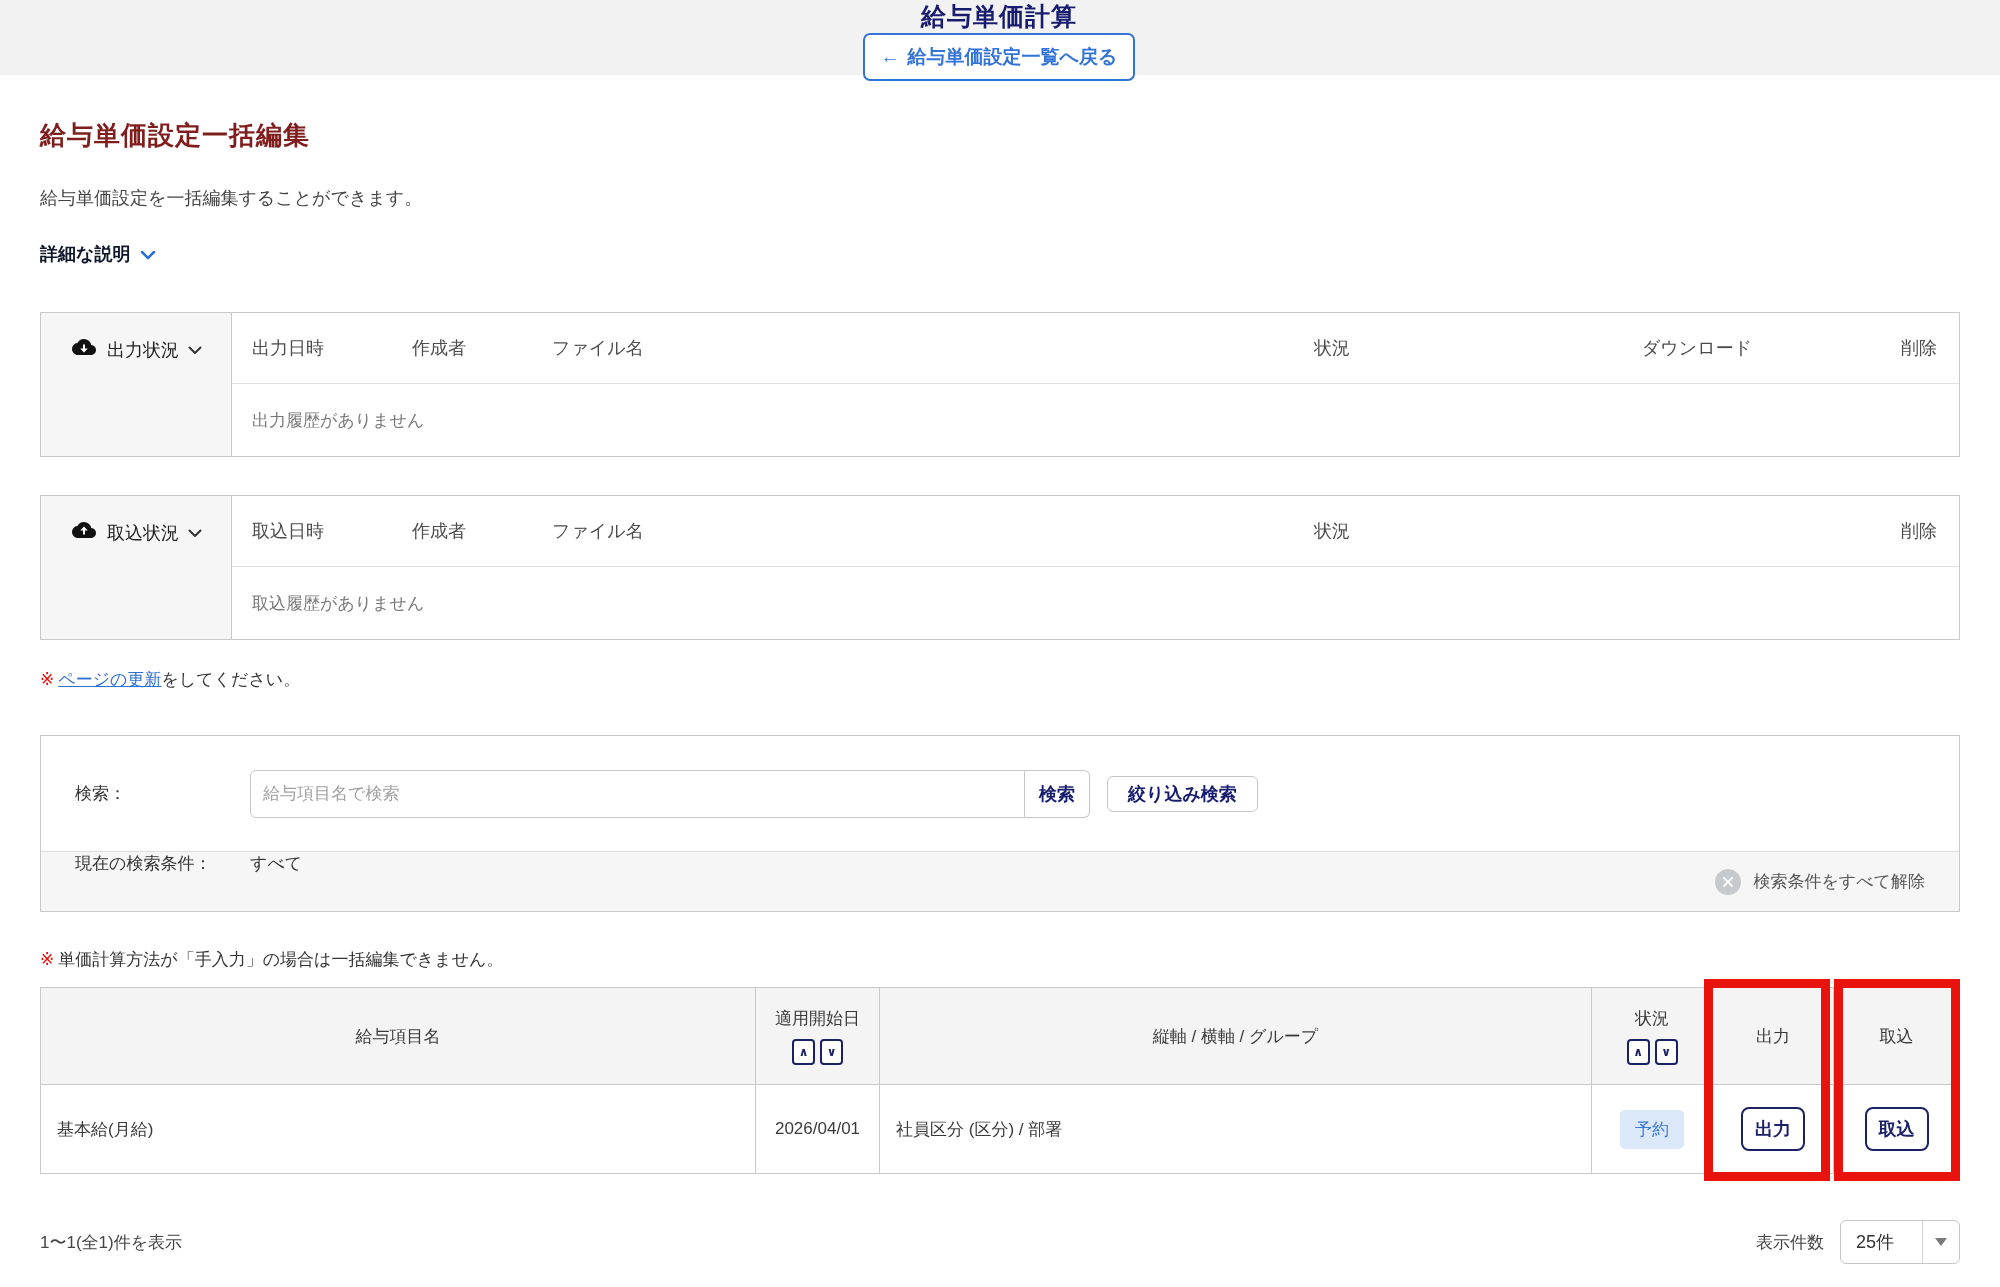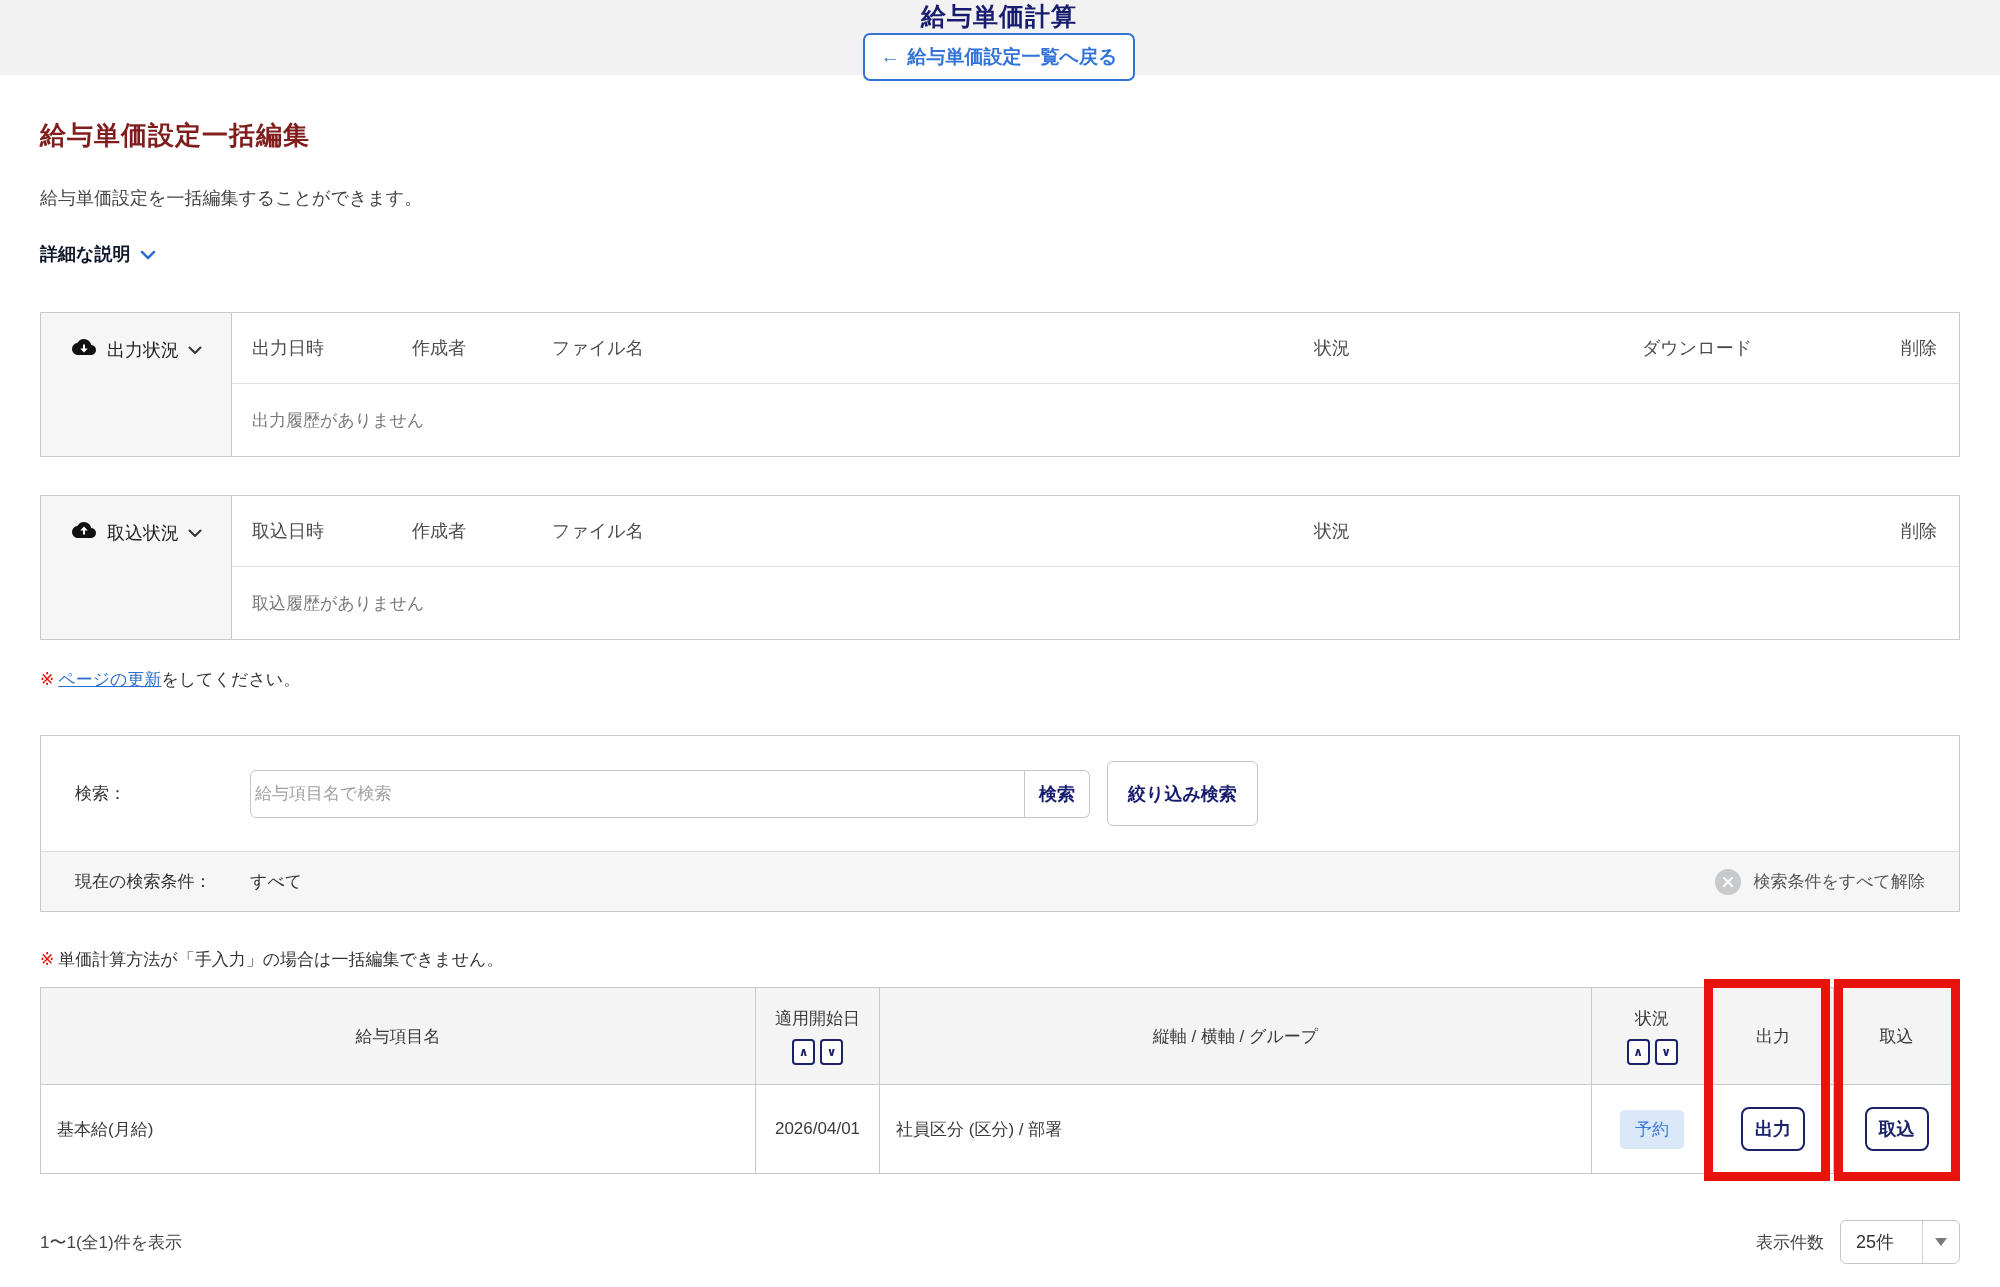--- a/index.html
+++ b/index.html
@@ -45,31 +45,31 @@
   .note.first { margin-top:28px; }
   .note.second { margin-top:36px; }
   .note-mark { color:#e8130d; margin-right:4px; font-size:17px; }
   .inline-link { color:#2e6fd4; text-decoration:underline; cursor:pointer; }
 
   
   .search-panel { margin-top:44px; width:1920px; border:1px solid #c9c9c9; }
   .search-row { height:115px; display:flex; align-items:center; padding:0 34px; }
   .search-label { font-size:17px; color:#333; width:175px; }
   .search-input { width:775px; height:48px; border:1px solid #c6c6c6; border-radius:6px 0 0 6px;
-    font-size:17px; padding:0 4px; color:#333; outline:none;
+    font-size:17px; padding:0 12px; color:#333; outline:none;
     font-family:"Liberation Sans","DejaVu Sans",sans-serif; }
   .search-input::placeholder { color:#a0a0a0; }
   .btn-search { height:48px; padding:0 14px; background:#fff; border:1px solid #c6c6c6;
     border-left:none; border-radius:0 6px 6px 0; font-size:18px; font-weight:bold; color:#171c6e;
     cursor:pointer; font-family:"Liberation Sans","DejaVu Sans",sans-serif; }
-  .btn-filter { height:65px; margin-left:17px; padding:0 20px; background:#fff;
+  .btn-filter { height:36px; margin-left:17px; padding:0 20px; background:#fff;
     border:1px solid #c6c6c6; border-radius:6px; font-size:18px; font-weight:bold; color:#171c6e;
     cursor:pointer; font-family:"Liberation Sans","DejaVu Sans",sans-serif; }
   .cond-row { height:60px; background:#f6f6f6; border-top:1px solid #ddd; display:flex;
-    align-items:center; padding:0 34px; font-size:17px; color:#333; }
+    padding:0 34px; font-size:17px; color:#333; }
   .cond-label { width:175px; }
   .cond-clear { margin-left:auto; display:flex; align-items:center; gap:12px; color:#555; cursor:pointer; }
   .x-circle { width:26px; height:26px; border-radius:50%; background:#c6cacd; display:flex;
     align-items:center; justify-content:center; }
 
   
   .main-table-wrap { position:relative; margin-top:16px; width:1920px; }
   .main-table { width:1920px; border:1px solid #c9c9c9; }
   .mt-header { height:97px; background:#f4f4f4; display:flex; border-bottom:1px solid #c9c9c9; }
   .mt-row { height:88px; display:flex; background:#fff; }

